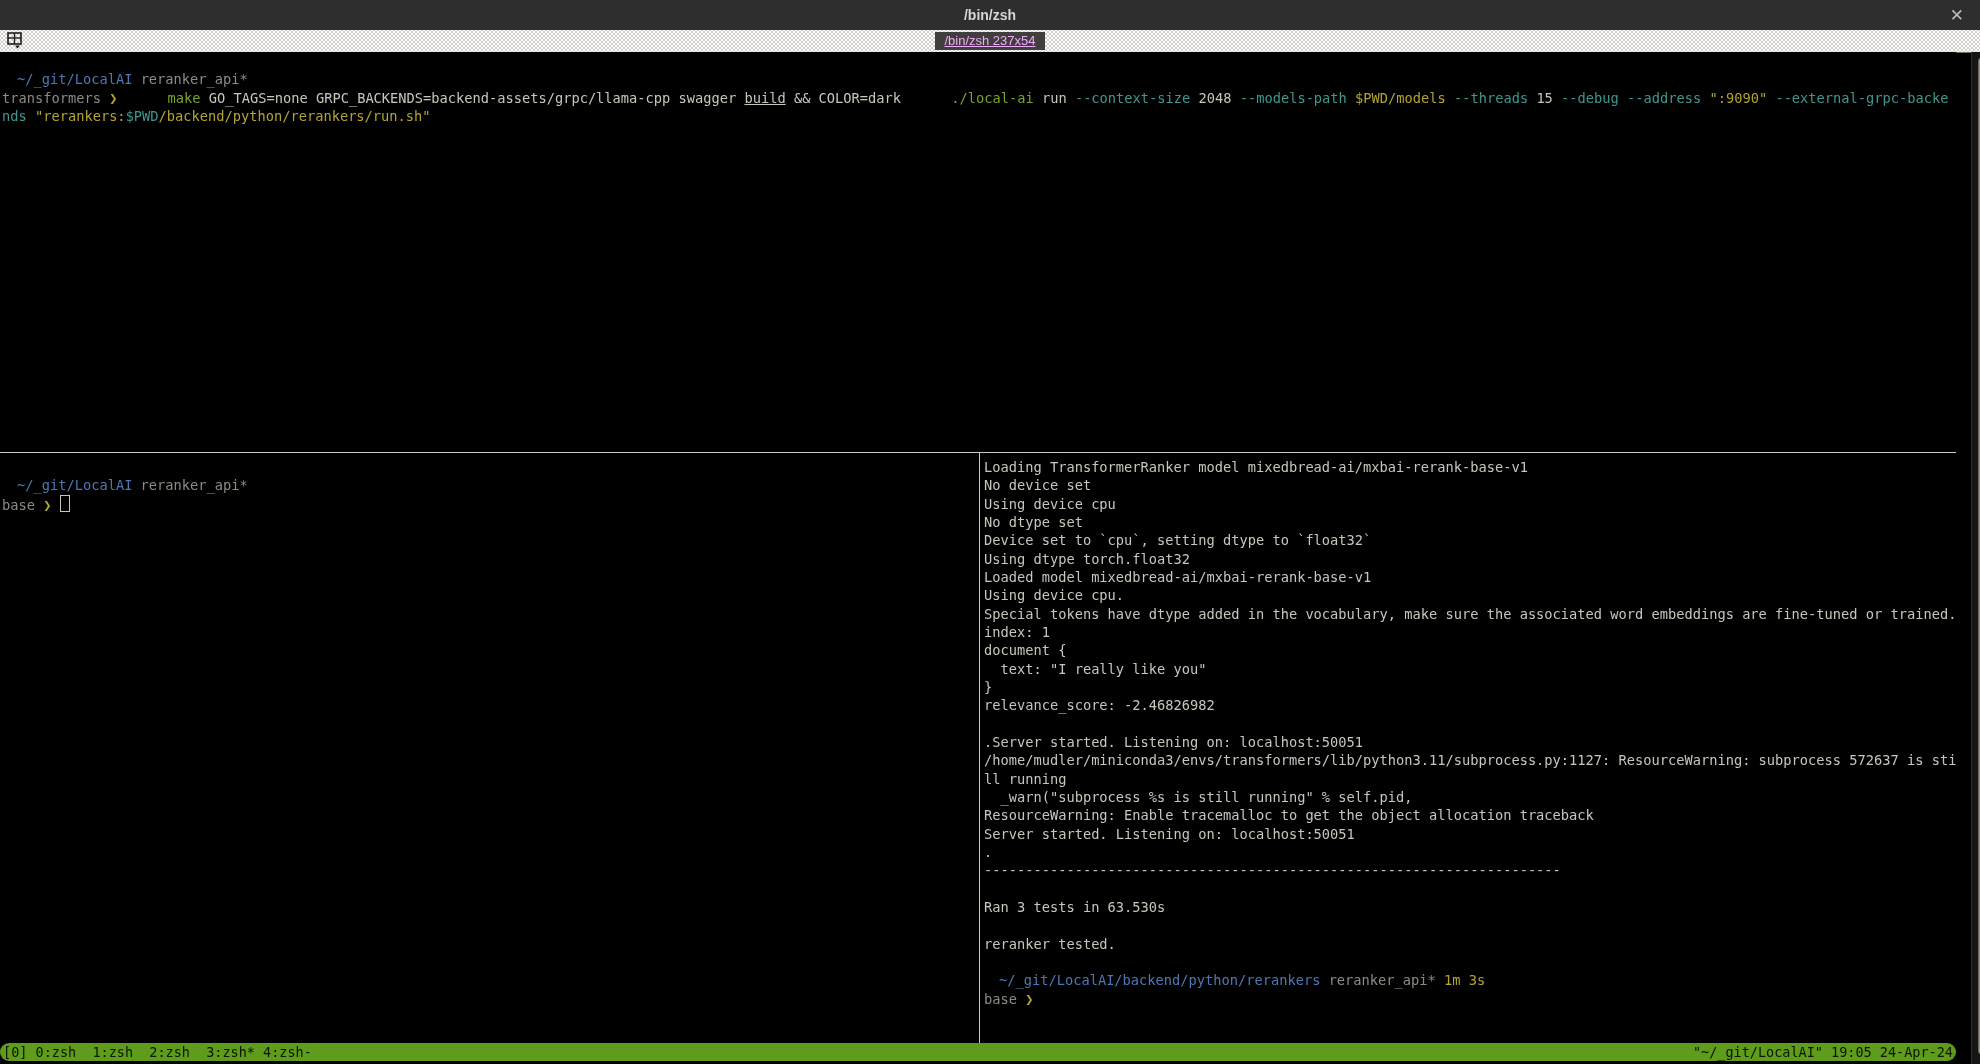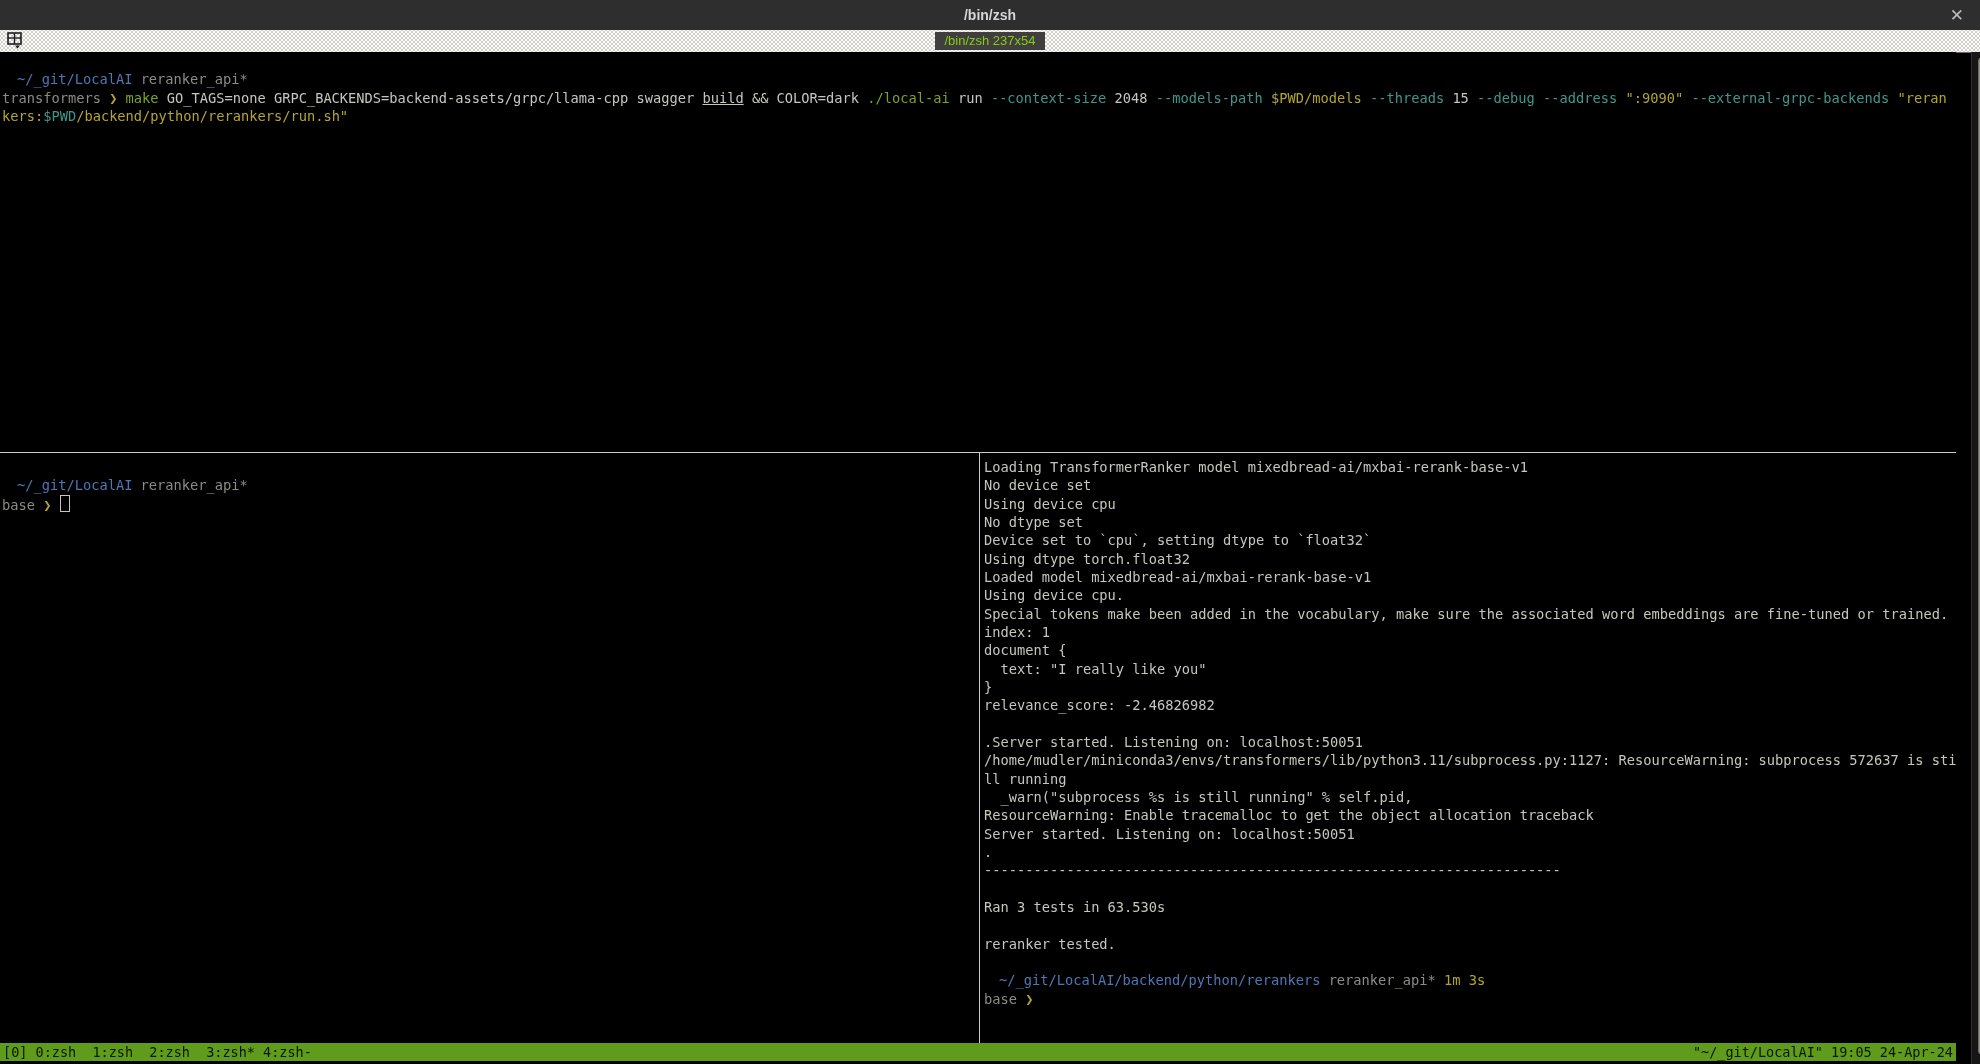--- a/index.html
+++ b/index.html
@@ -21,51 +21,51 @@
   .sizebar {
     position:absolute; top:30px; left:0; width:1980px; height:22px;
     background-color:#d2cec9;
     background-image: radial-gradient(rgba(255,255,255,.95) .8px, transparent 1.1px),
                       radial-gradient(rgba(255,255,255,.95) .8px, transparent 1.1px);
     background-size:4px 4px, 4px 4px; background-position:0 0, 2px 2px;
     border-bottom:1px solid #6e6a65;
     display:flex; align-items:center; justify-content:center;
   }
   .size-badge {
-    background:#403f3d; color:#84cc16; padding:1px 9px 2px 9px;
-    font-family:"Liberation Sans", sans-serif; font-size:13px;
+    background:#403f3d; color:#f0abfc; padding:1px 9px 2px 9px;
+    font-family:"Liberation Sans", sans-serif; font-size:13px;text-decoration:underline;
   }
   .menu-icon { position:absolute; left:7px; top:2px; }
   
   .terminal {
     position:absolute; top:52px; left:0; width:1956px; height:1012px; background:#000;
     font-size:13.7px; line-height:18.33px; color:#c6c6bd;
   }
   .t-line { white-space:pre-wrap; word-break:break-all; min-height:18.33px; }
   .c-def  { color:#c6c6bd;text-align:right; }
   .c-blue { color:#4d77b4;margin-left:15px; }
   .c-gray { color:#8b8b84; }
   .c-yel  { color:#b3a432; }
   .c-teal { color:#40968e; }
-  .c-grn  { color:#79a32c; }
+  .c-grn  { color:#79a32c;margin-left:42px; }
   .u { text-decoration:underline; }
   .arrow { display:inline-block; }
   .cursor-hollow {
     display:inline-block; width:8px; height:15px; border:1px solid #c6c6bd;
     vertical-align:text-bottom; margin-bottom:1px;
   }
   .pane-top  { position:absolute; top:0;   left:2px;  width:237ch; height:399px; overflow:hidden; }
   .border-h  { position:absolute; top:400px; left:0; width:1956px; height:1px; background:#c9c9c9; }
   .border-v  { position:absolute; top:401px; left:979px; width:1px; bottom:21px; background:#c9c9c9; }
   .pane-left { position:absolute; top:406px; left:2px;  width:117ch; bottom:23px; overflow:hidden; }
   .pane-right{ position:absolute; top:406px; left:984px; width:118ch; bottom:23px; overflow:hidden; }
   .statusbar {
     position:absolute; left:0; bottom:3px; width:1956px; height:18px; background:#5f9c1b;
     color:#0c1400; display:flex; justify-content:space-between; align-items:center;
-    font-size:13.5px; padding:0 3px; box-sizing:border-box; white-space:pre;
+    font-size:13.5px; padding:0 3px; box-sizing:border-box; white-space:pre;border-radius:9px;
   }
   
   .scrollbar {
     position:absolute; top:52px; right:0; width:24px; height:1012px;
     background:#161616; border-left:1px solid #2e2e2e; box-sizing:border-box;
   }
   .scroll-thumb {
     position:absolute; left:6px; top:4px; bottom:8px; width:11px;
     background:#97948e; border:1px solid #6f6c66; border-radius:6px; box-sizing:border-box;
   }
@@ -107,21 +107,21 @@
       </div>
     <div class="pane-right">
         <div class="t-line"><span class="c-def">Loading TransformerRanker model mixedbread-ai/mxbai-rerank-base-v1</span></div>
         <div class="t-line"><span class="c-def">No device set</span></div>
         <div class="t-line"><span class="c-def">Using device cpu</span></div>
         <div class="t-line"><span class="c-def">No dtype set</span></div>
         <div class="t-line"><span class="c-def">Device set to `cpu`, setting dtype to `float32`</span></div>
         <div class="t-line"><span class="c-def">Using dtype torch.float32</span></div>
         <div class="t-line"><span class="c-def">Loaded model mixedbread-ai/mxbai-rerank-base-v1</span></div>
         <div class="t-line"><span class="c-def">Using device cpu.</span></div>
-        <div class="t-line"><span class="c-def">Special tokens make been added in the vocabulary, make sure the associated word embeddings are fine-tuned or trained.</span></div>
+        <div class="t-line"><span class="c-def">Special tokens have dtype added in the vocabulary, make sure the associated word embeddings are fine-tuned or trained.</span></div>
         <div class="t-line"><span class="c-def">index: 1</span></div>
         <div class="t-line"><span class="c-def">document {</span></div>
         <div class="t-line"><span class="c-def">  text: "I really like you"</span></div>
         <div class="t-line"><span class="c-def">}</span></div>
         <div class="t-line"><span class="c-def">relevance_score: -2.46826982</span></div>
         <div class="t-line">&nbsp;</div>
         <div class="t-line"><span class="c-def">.Server started. Listening on: localhost:50051</span></div>
         <div class="t-line"><span class="c-def">/home/mudler/miniconda3/envs/transformers/lib/python3.11/subprocess.py:1127: ResourceWarning: subprocess 572637 is still running</span></div>
         <div class="t-line"><span class="c-def">  _warn("subprocess %s is still running" % self.pid,</span></div>
         <div class="t-line"><span class="c-def">ResourceWarning: Enable tracemalloc to get the object allocation traceback</span></div>

